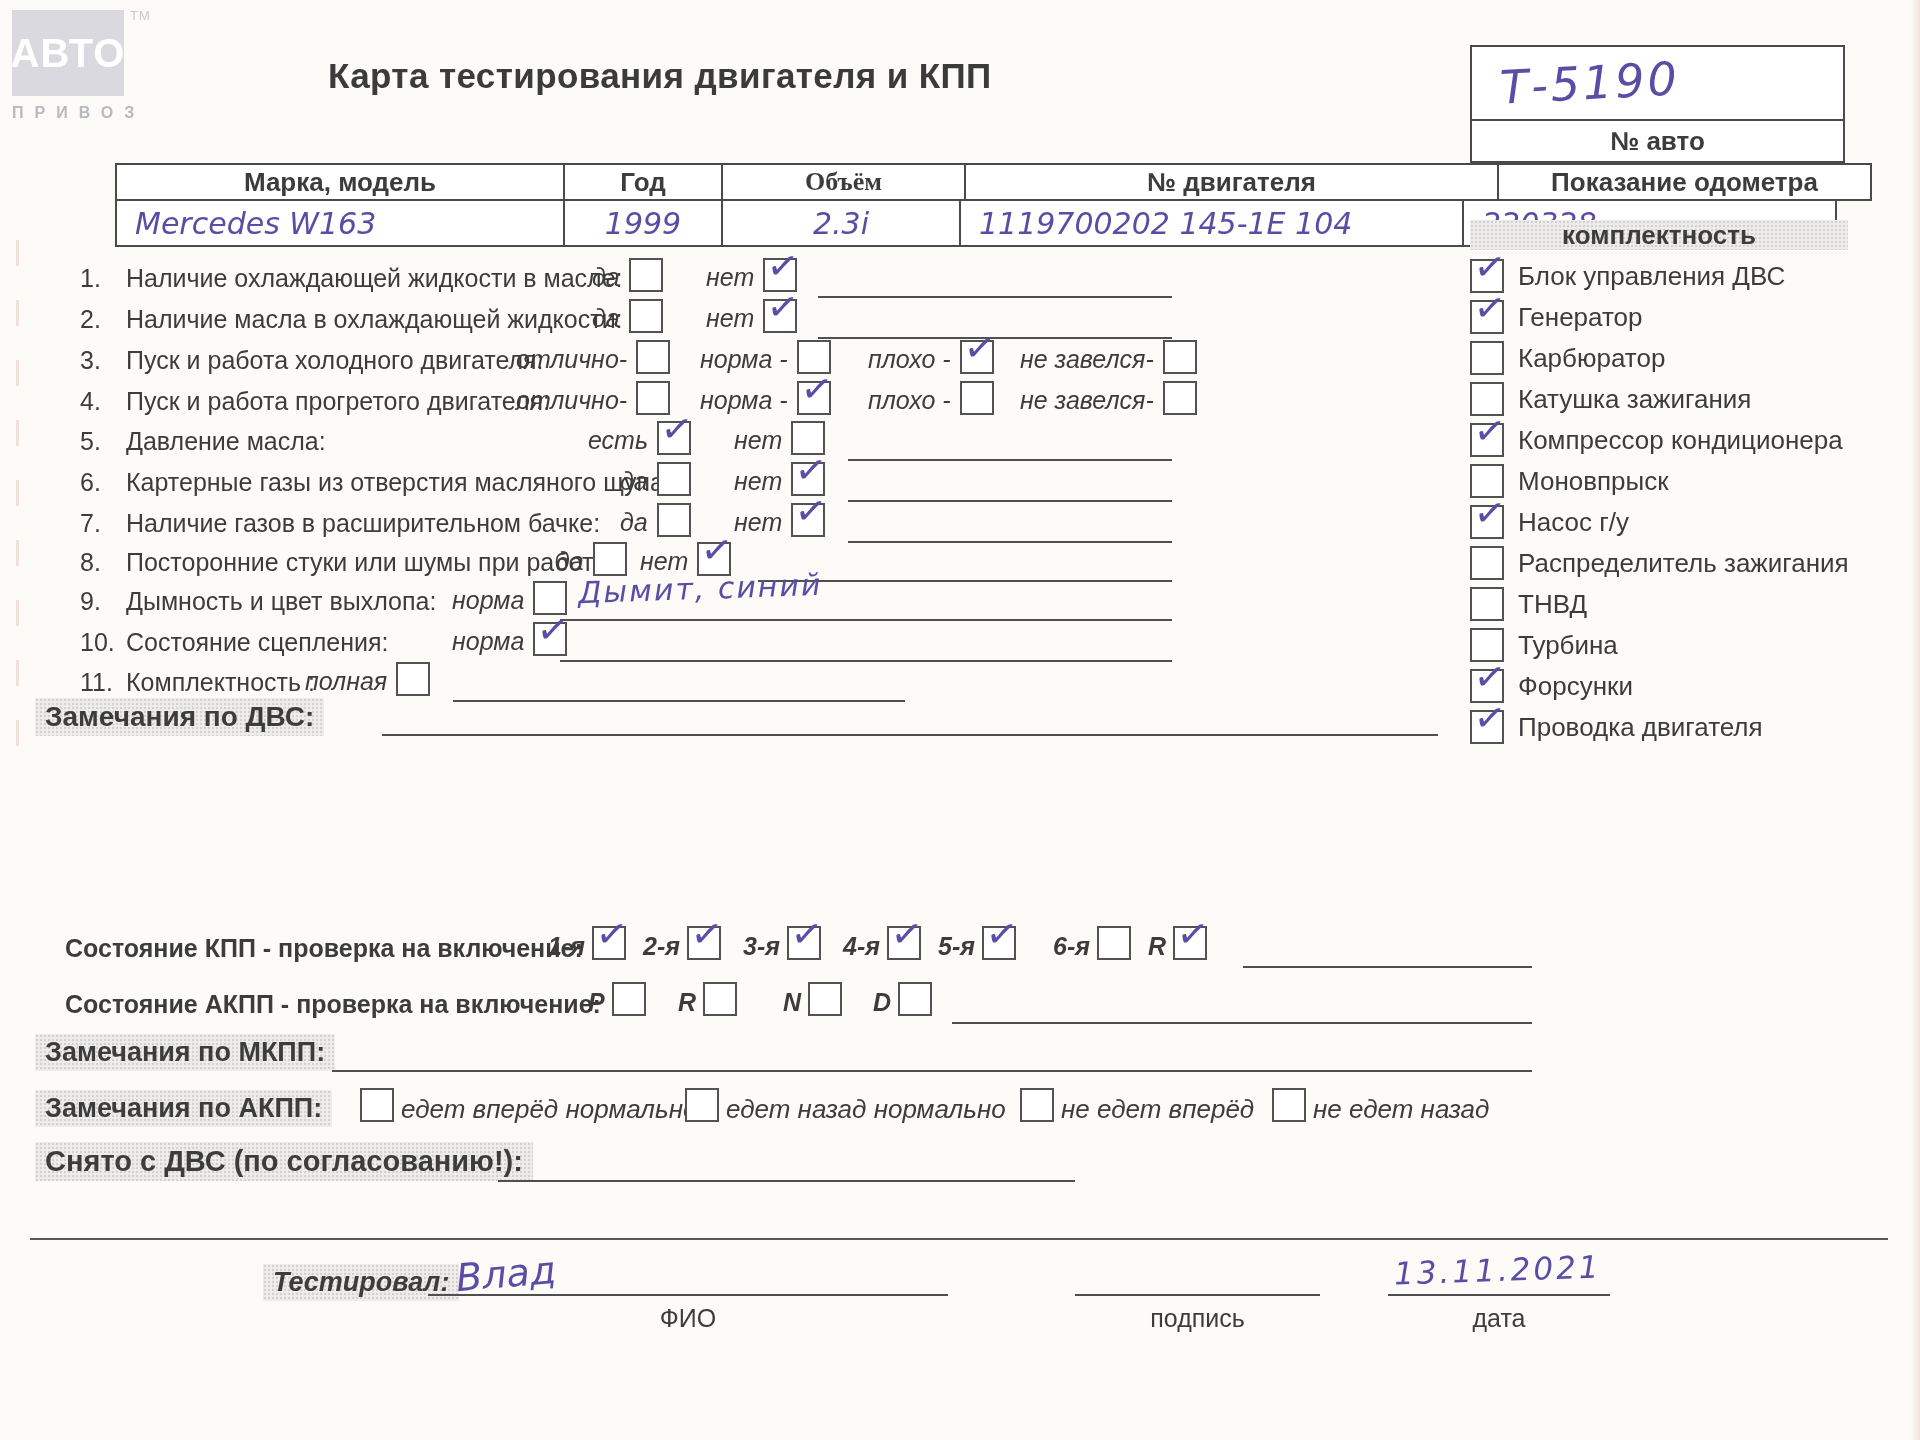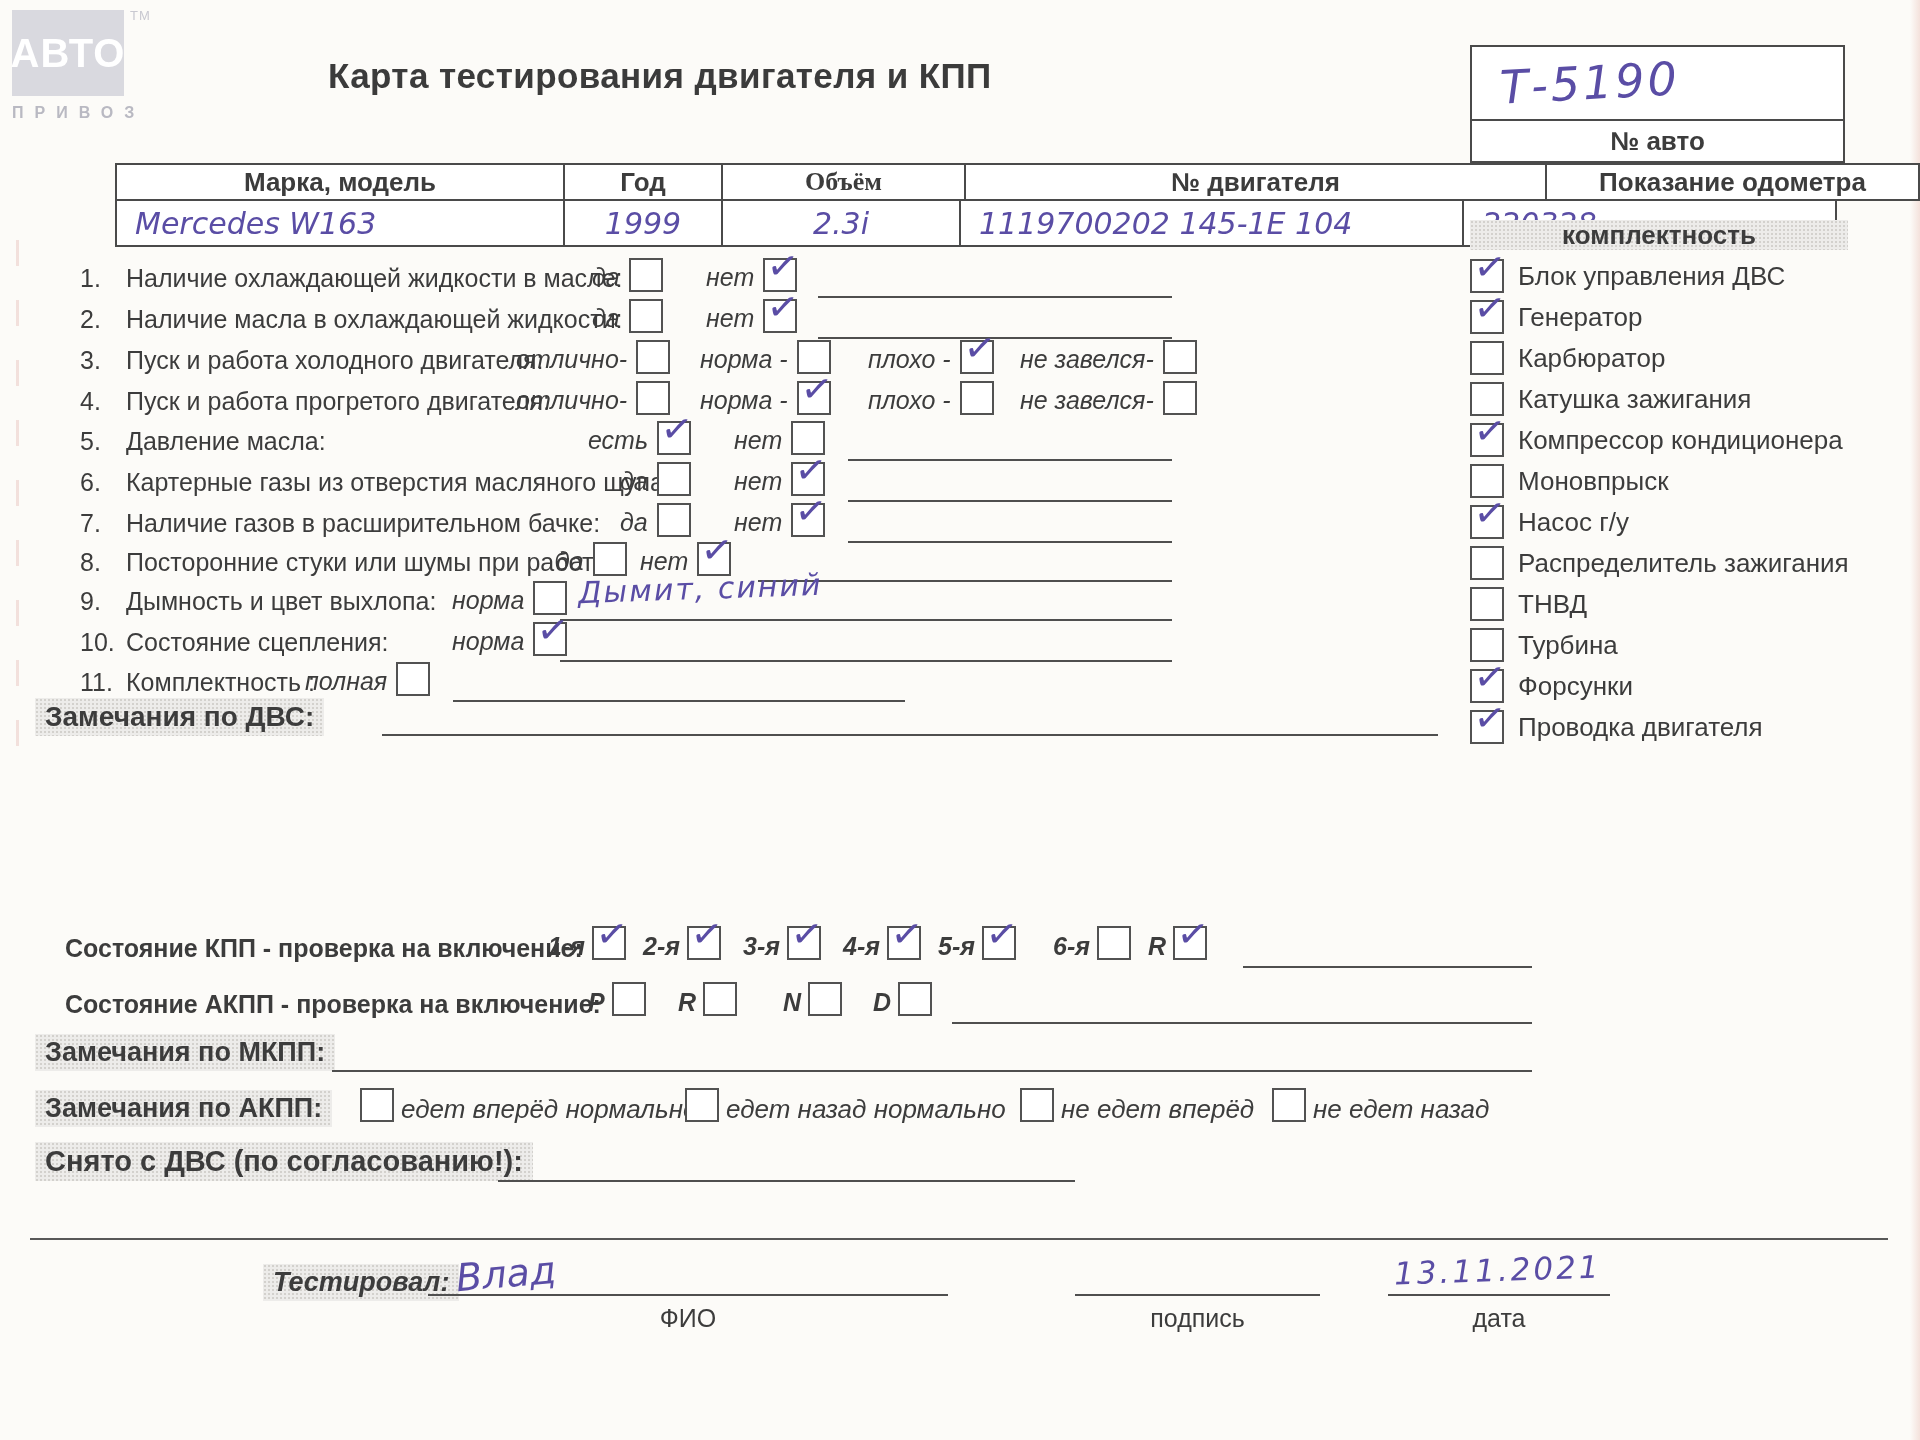--- a/index.html
+++ b/index.html
@@ -117,21 +117,21 @@
       <span class="hand car-code">Т-5190</span>
     </div>
     <div class="car-no-cell">№ авто</div>
   </div>
 
   <div class="abs" id="veh-table">
       <div class="vt-row">
         <div class="vt-cell vt-h" style="width: 450px;">Марка, модель</div>
         <div class="vt-cell vt-h" style="width: 160px;">Год</div>
         <div class="vt-cell vt-h" style="width: 245px; font-family: Liberation Serif, serif;">Объём</div>
-        <div class="vt-cell vt-h" style="width: 583px;">№ двигателя</div>
+        <div class="vt-cell vt-h" style="width: 535px;">№ двигателя</div>
         <div class="vt-cell vt-h shaded" style="width: 375px;">Показание одометра</div>
       </div>
       <div class="vt-row">
         <div class="vt-cell vt-v hand vt-pad" style="width: 450px;">Mercedes W163</div>
         <div class="vt-cell vt-v hand vt-center" style="width: 160px;">1999</div>
         <div class="vt-cell vt-v hand vt-center" style="width: 240px;">2.3i</div>
         <div class="vt-cell vt-v hand vt-pad" style="width: 505px;">1119700202 145-1Е 104</div>
         <div class="vt-cell vt-v hand vt-pad" style="width: 375px;">220328</div>
       </div>
     </div>

